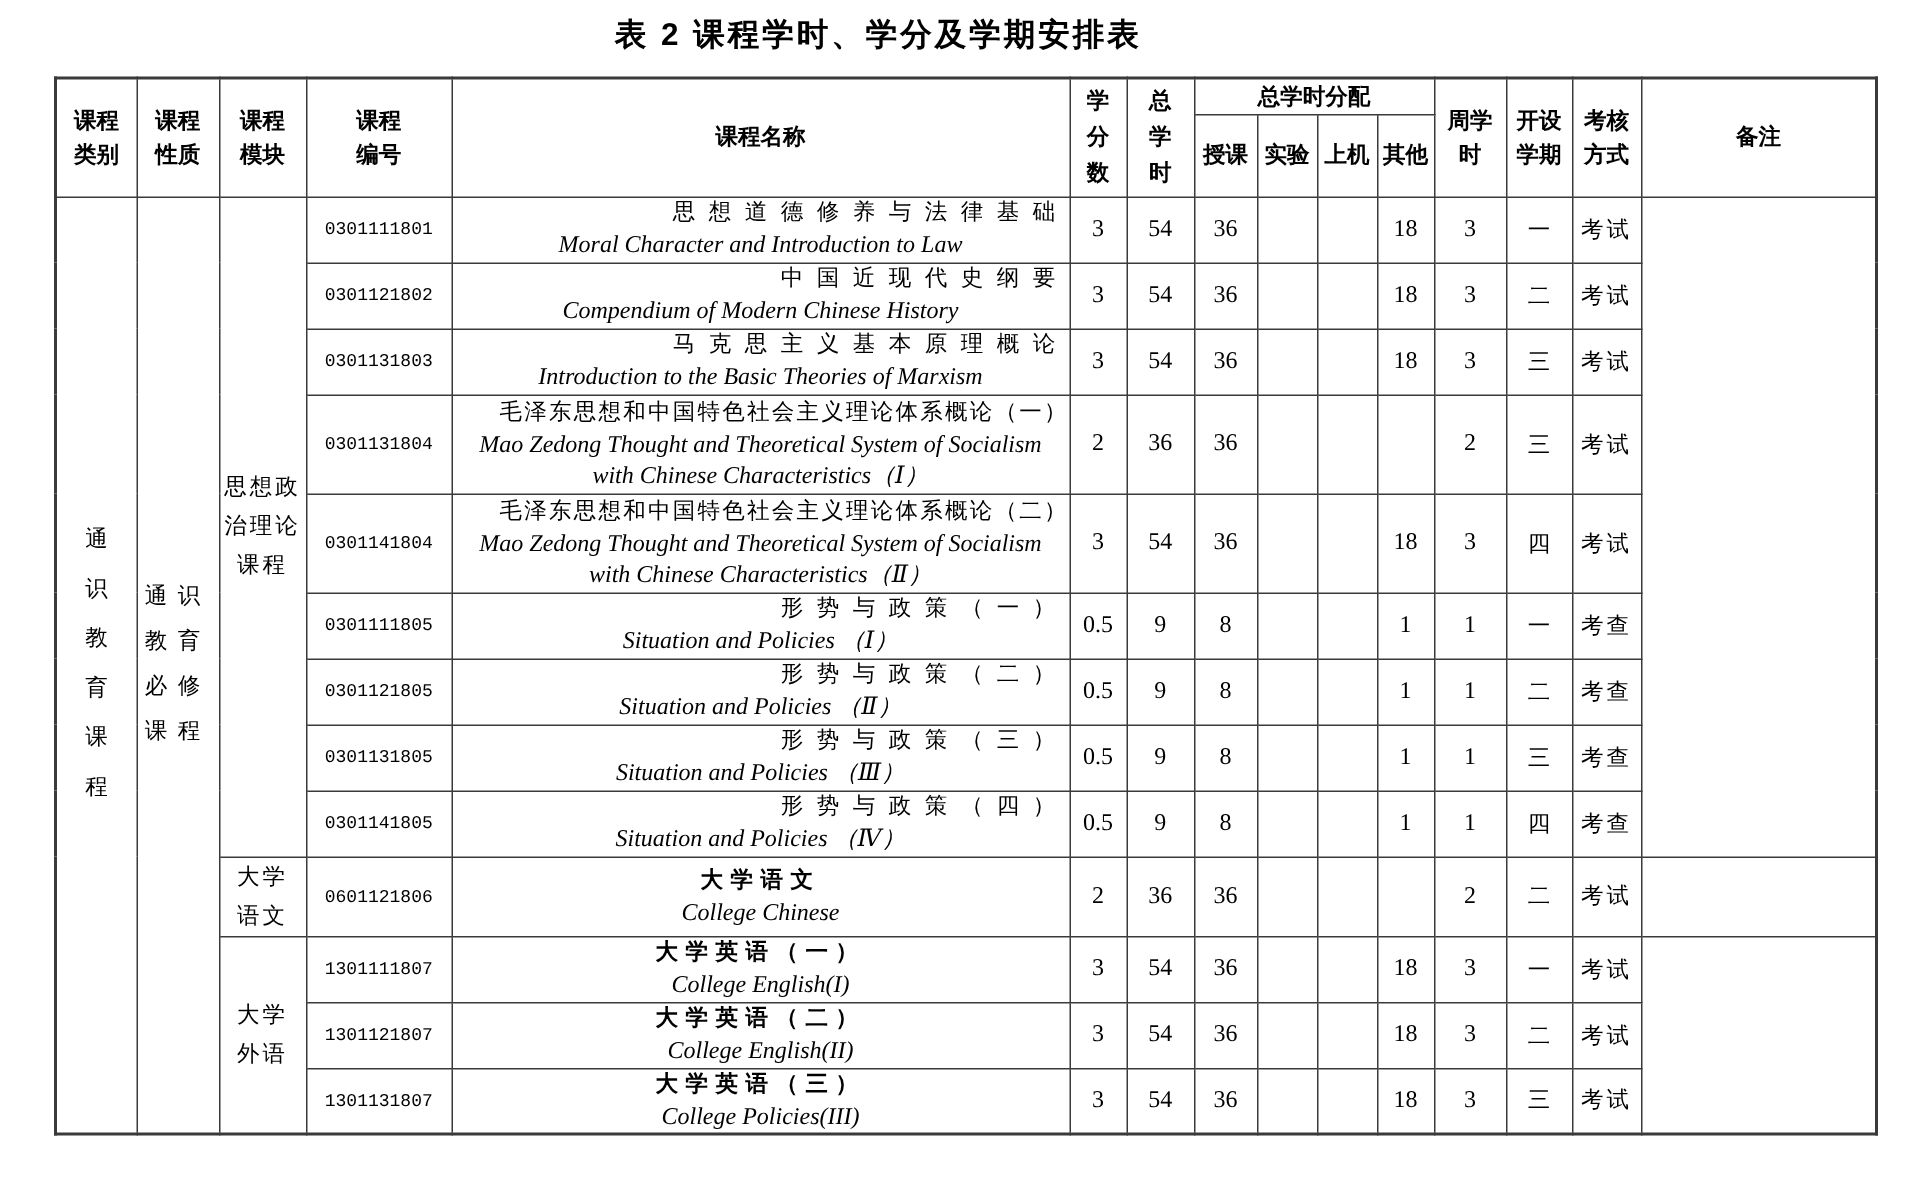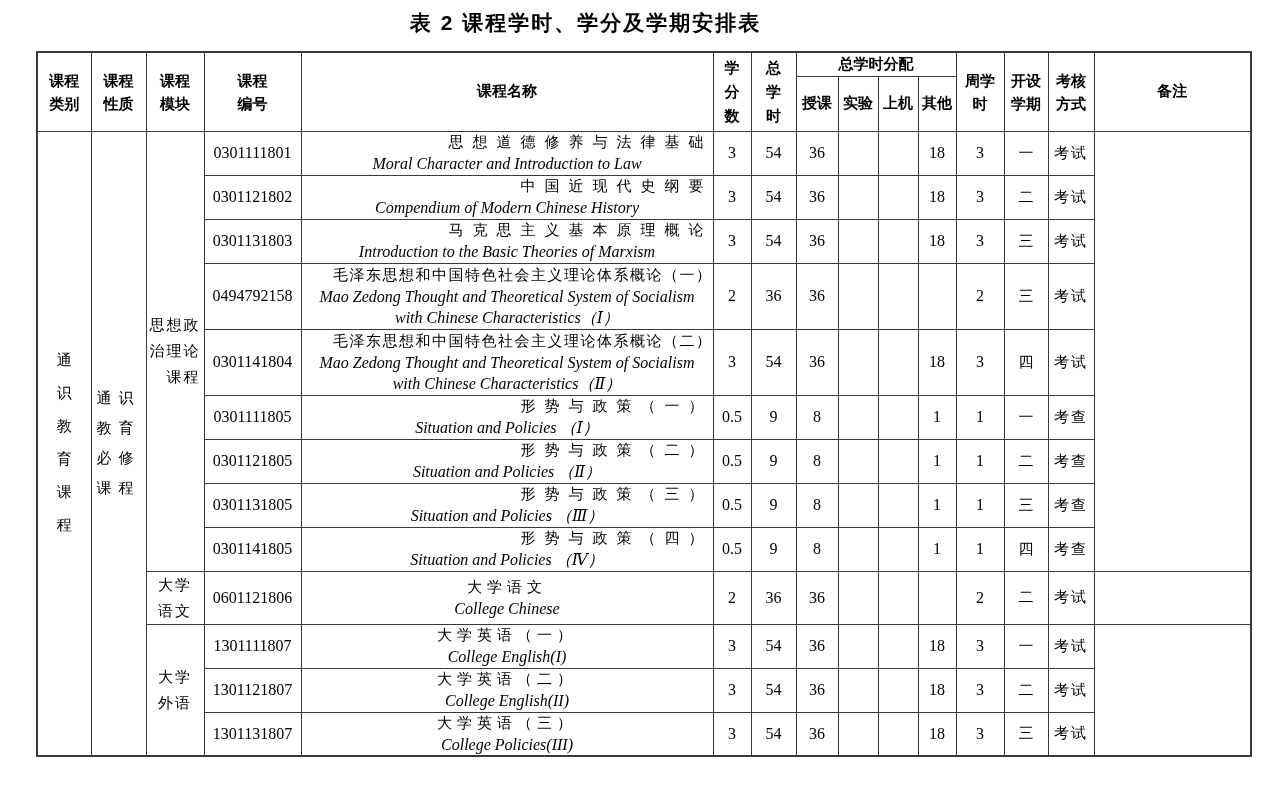--- a/index.html
+++ b/index.html
@@ -12,33 +12,33 @@
       border-collapse:collapse;table-layout:fixed;
       border:2px solid #3a3a3a;}
   .sched th,.sched td{border:1.5px solid #3a3a3a;text-align:center;
       vertical-align:middle;padding:0;overflow:hidden;}
   .sched thead th{font-family:"Liberation Sans","DejaVu Sans",sans-serif;
       font-weight:700;font-size:15px;}
   tr.hr1{height:24px;} tr.hr2{height:55px;}
   tr.h44{height:44px;} tr.h66{height:66px;}
   .hdr{white-space:pre-line;line-height:23px;}
   .vh3{white-space:pre-line;line-height:24px;}
-  .code{font-size:16px;font-family:Liberation Serif, serif;}
+  .code{font-size:12px;font-family:Liberation Mono, monospace;}
   .num{font-size:16px;}
   .sem{font-size:15px;}
   .assess{font-size:15px;letter-spacing:2px;}
   .zh{font-size:15px;line-height:21px;white-space:pre-line;}
   .zh.wide{letter-spacing:9px;text-align:right;}
-  .zh.mid{letter-spacing:5px;}
+  .zh.mid{letter-spacing:5px;font-weight:bold;}
   .zh.tight{letter-spacing:1.5px;text-align:right;}
   .en{font-size:16px;line-height:21px;white-space:pre-line;font-style:italic;}
   .vcat{white-space:pre-line;font-size:15px;line-height:33px;}
   .vnat{white-space:pre-line;font-size:15px;line-height:30px;letter-spacing:7px;}
   .vmod{white-space:pre-line;font-size:15px;line-height:26px;letter-spacing:2px;
-        display:inline-block;text-align:right;}
+        display:inline-block;text-align:center;}
   .name-cell{padding:1px 2px;}
 </style>
 </head>
 <body>
 
 <div class="page-title">表 2 课程学时、学分及学期安排表</div>
 
 <table class="sched">
   <colgroup>
     <col style="width:54px">
@@ -183,21 +183,21 @@
       <td class="num">54</td>
       <td class="num">36</td>
       <td class="num"></td>
       <td class="num"></td>
       <td class="num">18</td>
       <td class="num">3</td>
       <td class="sem">三</td>
       <td class="assess">考试</td>
     </tr>
     <tr class="h66">
-      <td class="code">0494792158</td>
+      <td class="code">0301131804</td>
       <td class="name-cell">
         <div class="zh tight">毛泽东思想和中国特色社会主义理论体系概论（一）</div>
         <div class="en">Mao Zedong Thought and Theoretical System of Socialism
 with Chinese Characteristics（Ⅰ）</div>
       </td>
       <td class="num">2</td>
       <td class="num">36</td>
       <td class="num">36</td>
       <td class="num"></td>
       <td class="num"></td>

